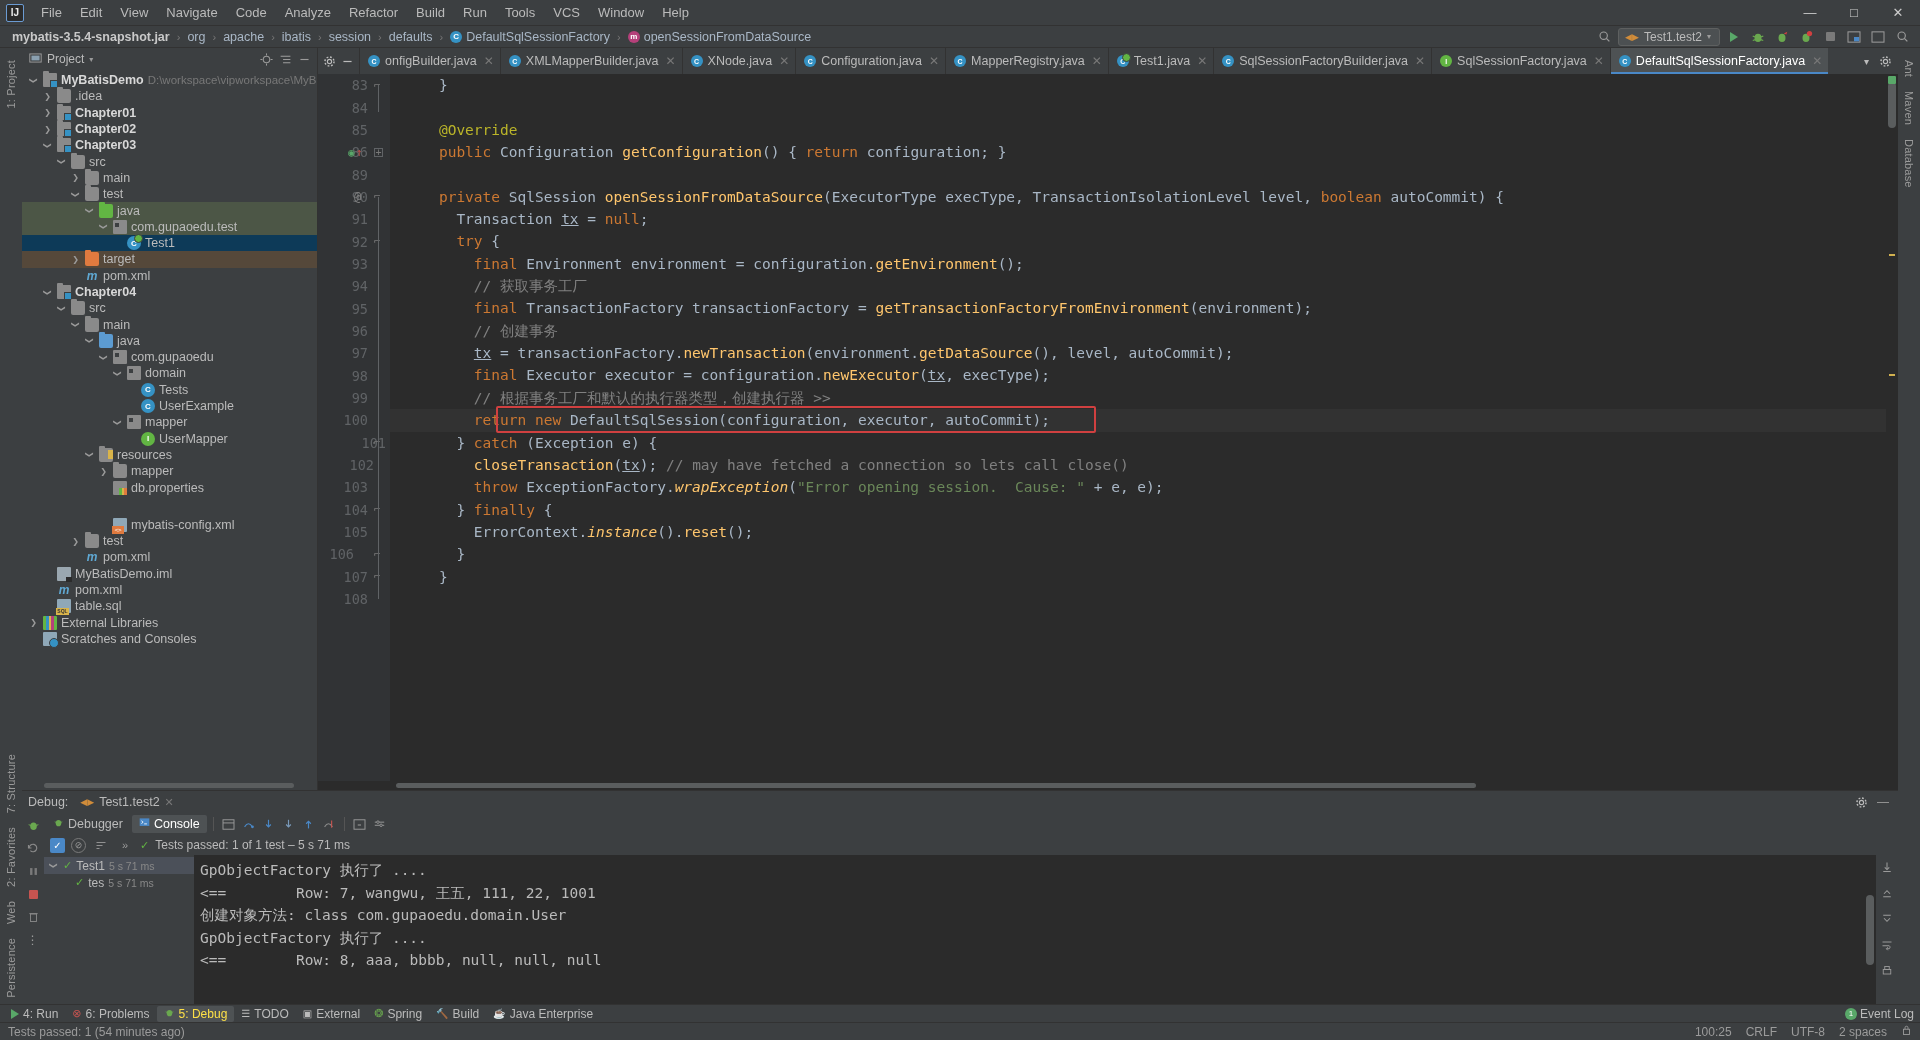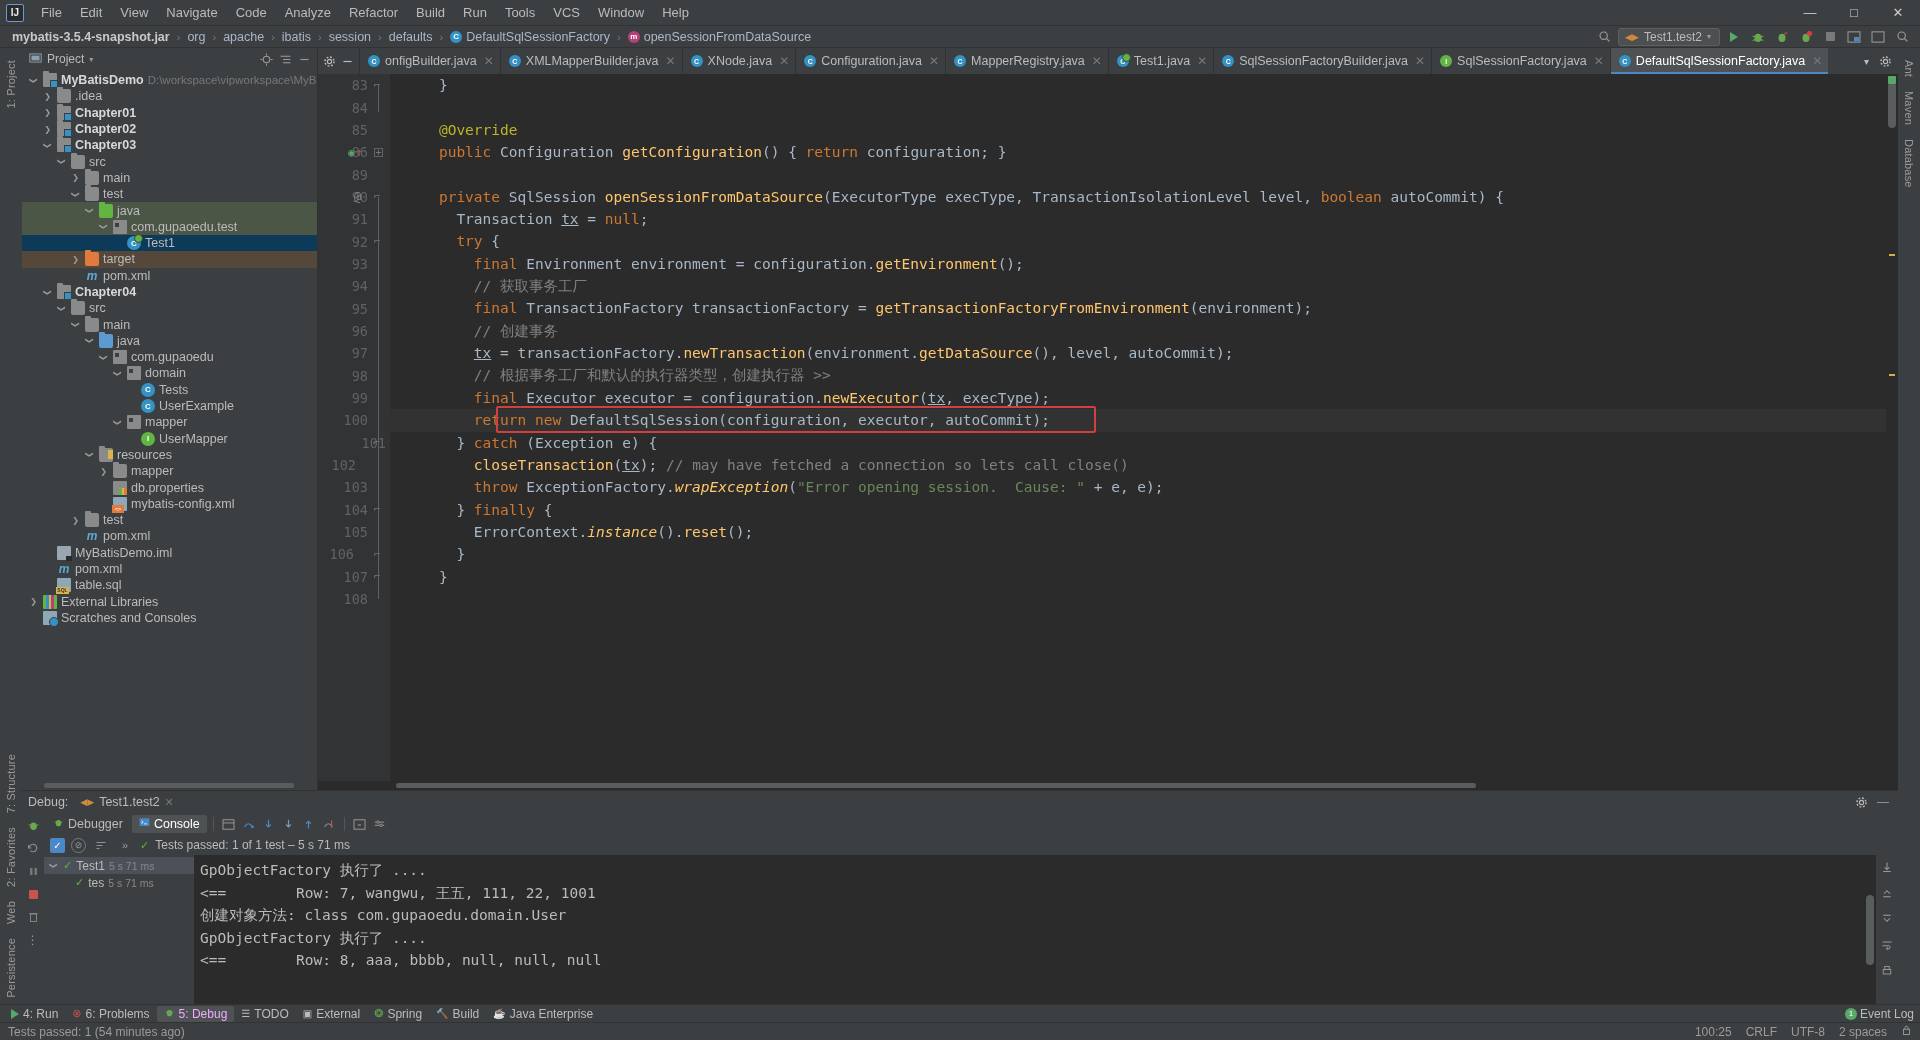--- a/index.html
+++ b/index.html
@@ -211,21 +211,21 @@
       background:#5a5d5e;border-radius:4px;}
   #dbg-right-rail{ width:22px; flex:none; display:flex; flex-direction:column;
       align-items:center; padding-top:4px; gap:10px; background:#3c3f41;}
 
   
   #toolbar-bottom{
     height:18px; background:#3c3f41; display:flex; align-items:center; gap:0;
     font-size:12px; color:#bbbbbb; border-top:1px solid #323232; padding-left:4px;
   }
   .btw{ display:flex; align-items:center; gap:4px; padding:1px 7px; border-radius:2px;}
-  .btw.active{ background:#4e5254; color:#f0abfc;}
+  .btw.active{ background:#4e5254; color:#fde047;}
   #toolbar-bottom .right{ margin-left:auto; display:flex; align-items:center; gap:6px; padding-right:6px;}
 
   
   #statusbar{
     height:18px; background:#3c3f41; display:flex; align-items:center;
     font-size:12px; color:#9b9b9b; padding:0 8px; border-top:1px solid #323232;
   }
   #statusbar .right{ margin-left:auto; display:flex; align-items:center; gap:14px;}
   .tri{ width:0;height:0;border-left:8px solid #59a869;border-top:5px solid transparent;
         border-bottom:5px solid transparent; display:inline-block;}
@@ -526,21 +526,21 @@
             <div class="trow" style="padding-left: 76px;">
               <span class="arrow"><span style="">❯</span></span>
               <span class="ico folder"></span>
               <span class="tlabel">mapper</span>
             </div>
             <div class="trow" style="padding-left: 76px;">
               <span class="arrow"><span style=""></span></span>
               <span class="ico prop"></span>
               <span class="tlabel">db.properties</span>
             </div>
-            <div class="trow" style="padding-left: 76px;">
+            <div class="trow" style="padding-left: 76px; margin-top: 21px;">
               <span class="arrow"><span style=""></span></span>
               <span class="ico xml"></span>
               <span class="tlabel">mybatis-config.xml</span>
             </div>
             <div class="trow" style="padding-left: 48px;">
               <span class="arrow"><span style="">❯</span></span>
               <span class="ico folder"></span>
               <span class="tlabel">test</span>
             </div>
             <div class="trow" style="padding-left: 48px;">
@@ -711,21 +711,21 @@
                 <span style="margin-right:18px;">99</span>
               </div>
               <div class="gline" style="position: relative;">
                 <span style="margin-right:18px;">100</span>
               </div>
               <div class="gline" style="position: relative;">
                 <span style="position:absolute;left:56px;color:#787878;font-size:11px;">⌐</span>
                 <span style="">101</span>
               </div>
               <div class="gline" style="position: relative;">
-                <span style="margin-right:30px;">102</span>
+                <span style="margin-right:12px;">102</span>
               </div>
               <div class="gline" style="position: relative;">
                 <span style="margin-right:18px;">103</span>
               </div>
               <div class="gline" style="position: relative;">
                 <span style="position:absolute;left:56px;color:#787878;font-size:11px;">⌐</span>
                 <span style="margin-right:18px;">104</span>
               </div>
               <div class="gline" style="position: relative;">
                 <span style="margin-right:18px;">105</span>
@@ -753,22 +753,22 @@
                 <div class="cline">    <span class="kw">public</span> Configuration <span class="fn">getConfiguration</span>() { <span class="kw">return</span> configuration; }</div>
                 <div class="cline">&nbsp;</div>
                 <div class="cline">    <span class="kw">private</span> SqlSession <span class="fn">openSessionFromDataSource</span>(ExecutorType execType, TransactionIsolationLevel level, <span class="kw">boolean</span> autoCommit) {</div>
                 <div class="cline">      Transaction <span class="uline">tx</span> = <span class="kw">null</span>;</div>
                 <div class="cline">      <span class="kw">try</span> {</div>
                 <div class="cline">        <span class="kw">final</span> Environment environment = configuration.<span class="fn">getEnvironment</span>();</div>
                 <div class="cline">        <span class="cmt">// 获取事务工厂</span></div>
                 <div class="cline">        <span class="kw">final</span> TransactionFactory transactionFactory = <span class="fn">getTransactionFactoryFromEnvironment</span>(environment);</div>
                 <div class="cline">        <span class="cmt">// 创建事务</span></div>
                 <div class="cline">        <span class="uline">tx</span> = transactionFactory.<span class="fn">newTransaction</span>(environment.<span class="fn">getDataSource</span>(), level, autoCommit);</div>
+                <div class="cline">        <span class="kw">final</span> Executor executor = configuration.<span class="fn">newExecutor</span>(<span class="uline">tx</span>, execType);</div>
                 <div class="cline">        <span class="cmt">// 根据事务工厂和默认的执行器类型，创建执行器 &gt;&gt;</span></div>
-                <div class="cline">        <span class="kw">final</span> Executor executor = configuration.<span class="fn">newExecutor</span>(<span class="uline">tx</span>, execType);</div>
                 <div class="cline">        <span class="kw">return</span> <span class="kw">new</span> <span class="type">DefaultSqlSession</span>(configuration, executor, autoCommit);</div>
                 <div class="cline">      } <span class="kw">catch</span> (Exception e) {</div>
                 <div class="cline">        <span class="fn">closeTransaction</span>(<span class="uline">tx</span>); <span class="cmt">// may have fetched a connection so lets call close()</span></div>
                 <div class="cline">        <span class="kw">throw</span> ExceptionFactory.<span class="ital fn">wrapException</span>(<span class="str">"Error opening session.  Cause: "</span> + e, e);</div>
                 <div class="cline">      } <span class="kw">finally</span> {</div>
                 <div class="cline">        ErrorContext.<span class="ital fn">instance</span>().<span class="fn">reset</span>();</div>
                 <div class="cline">      }</div>
                 <div class="cline">    }</div>
                 <div class="cline">&nbsp;</div>
               </div>

